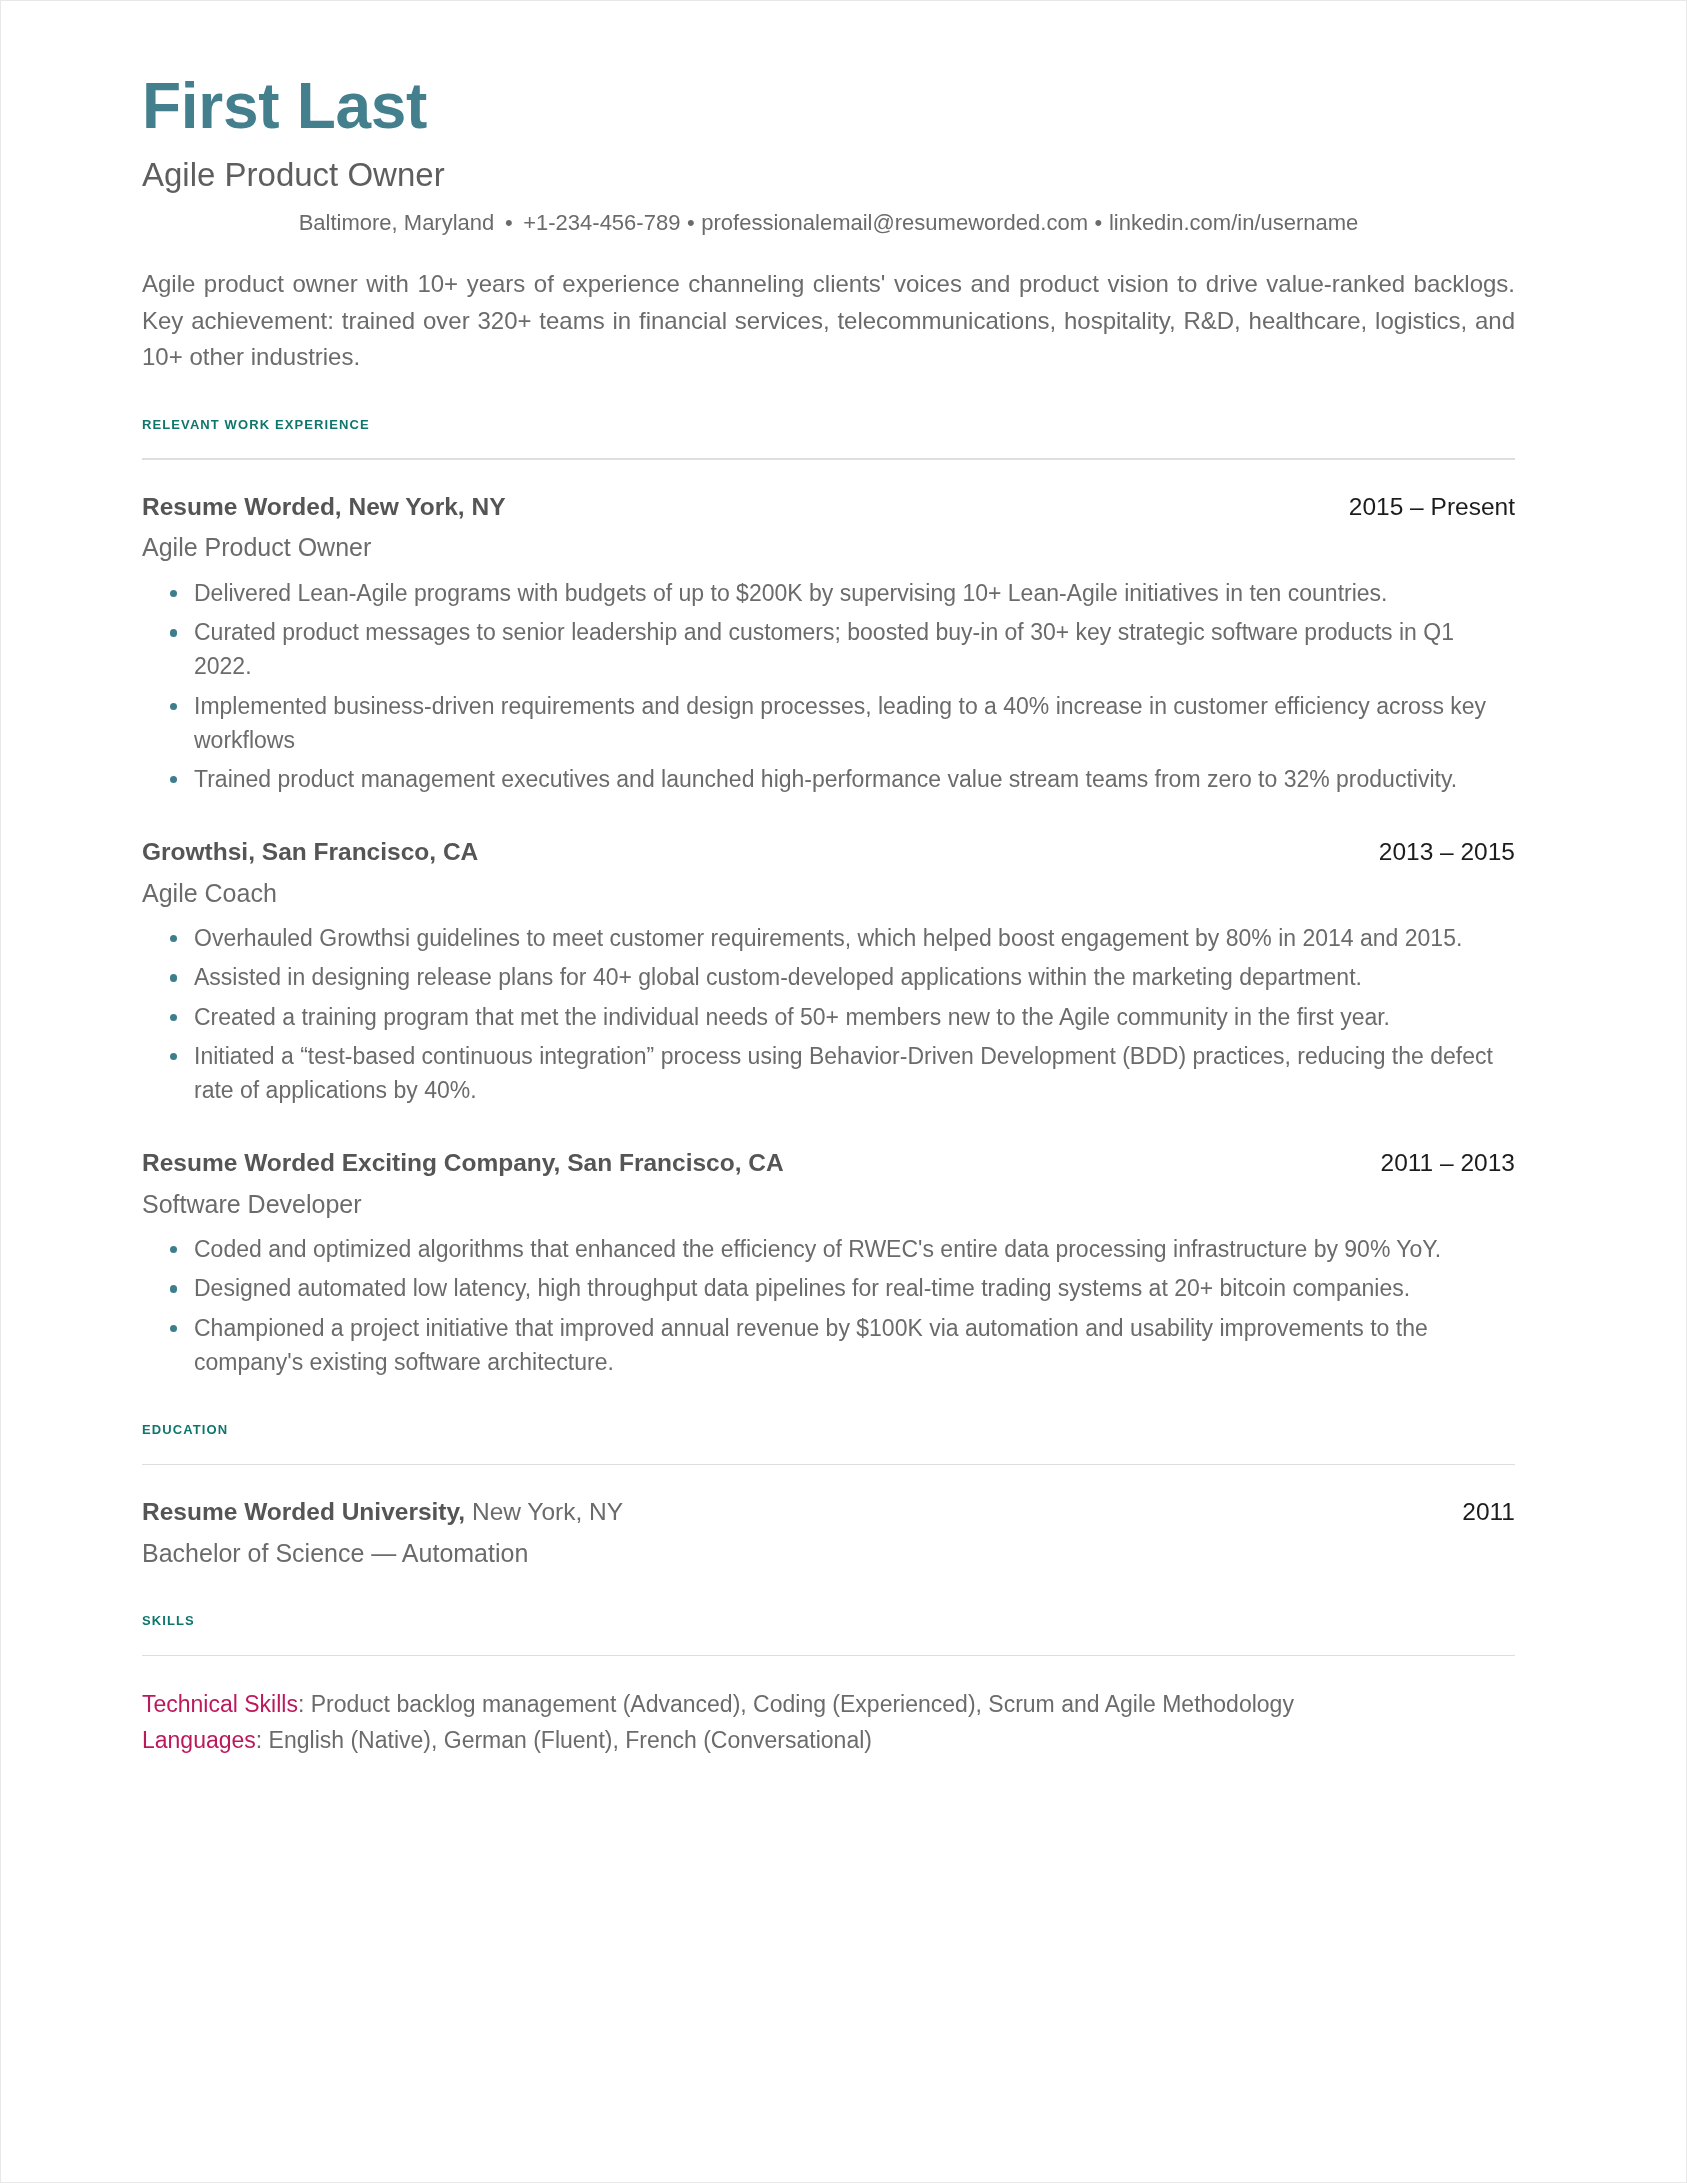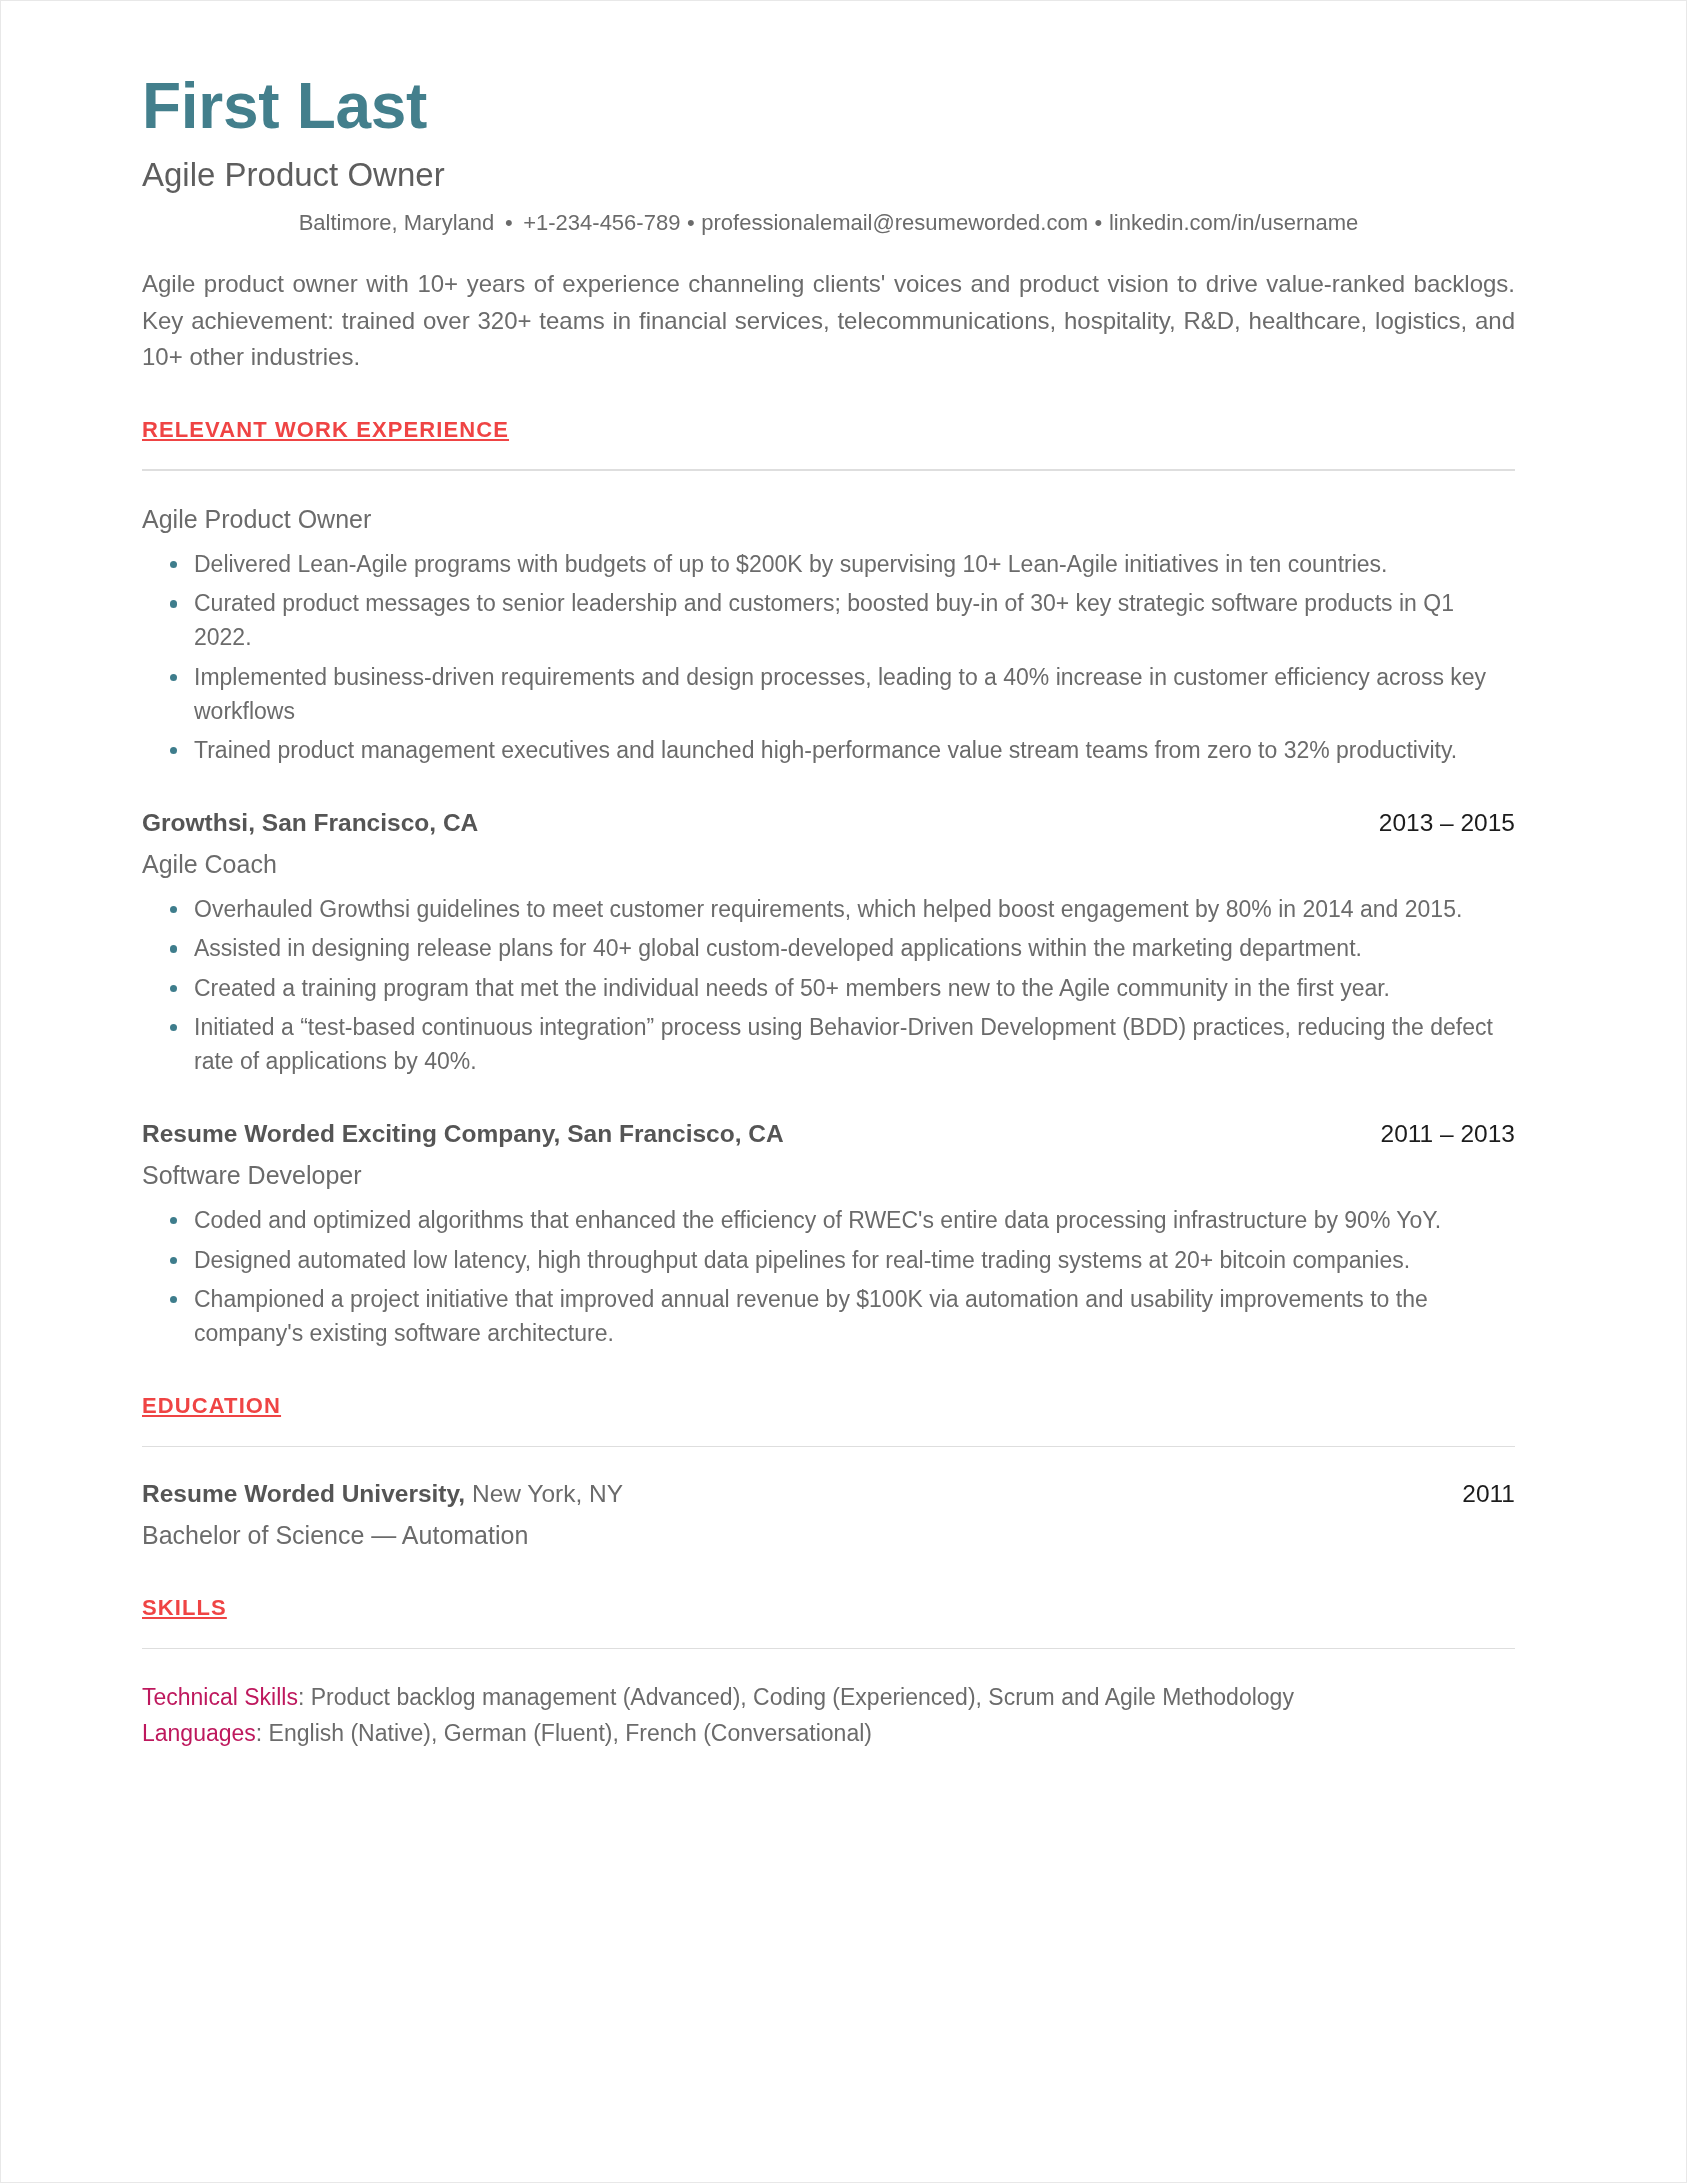--- a/index.html
+++ b/index.html
@@ -65,27 +65,26 @@
   .summary {
     font-size: 24px;
     color: #6b6b6b;
     line-height: 1.52;
     text-align: justify;
     margin: 0 0 41px 0;
   }
 
   
   .section-header {
-    font-size: 22px;
+    font-size: 13px;
     font-weight: bold;
-    color: #ef4444;
+    color: #0f766e;
     letter-spacing: 1.1px;
     text-transform: uppercase;
     margin: 0 0 26.5px 0;
-    text-decoration: underline;
   }
   .section-rule {
     height: 1.3px;
     background: #dedede;
     width: 100%;
     margin: 0 0 32px 0;
   }
 
   
   .entry {
@@ -183,20 +182,24 @@
         <span>Baltimore, Maryland</span><span class="contact-sep wide">•</span><span>+1-234-456-789</span><span class="contact-sep">•</span><span>professionalemail@resumeworded.com</span><span class="contact-sep">•</span><span>linkedin.com/in/username</span>
       </div>
       <p class="summary">Agile product owner with 10+ years of experience channeling clients' voices and product vision to drive value-ranked backlogs. Key achievement: trained over 320+ teams in financial services, telecommunications, hospitality, R&amp;D, healthcare, logistics, and 10+ other industries.</p>
     </div>
 
     <div>
       <div class="section-header">RELEVANT WORK EXPERIENCE</div>
       <div class="section-rule"></div>
 
       <div class="entry">
+        <div class="entry-header">
+          <div class="entry-org">Resume Worded, New York, NY</div>
+          <div class="entry-dates">2015 – Present</div>
+        </div>
         <div class="entry-role">Agile Product Owner</div>
         <ul class="bullets">
           <li><span class="dot"></span><span>Delivered Lean-Agile programs with budgets of up to $200K by supervising 10+ Lean-Agile initiatives in ten countries.</span></li>
           <li><span class="dot"></span><span>Curated product messages to senior leadership and customers; boosted buy-in of 30+ key strategic software products in Q1 2022.</span></li>
           <li><span class="dot"></span><span>Implemented business-driven requirements and design processes, leading to a 40% increase in customer efficiency across key workflows</span></li>
           <li><span class="dot"></span><span>Trained product management executives and launched high-performance value stream teams from zero to 32% productivity.</span></li>
         </ul>
       </div>
 
       <div class="entry-spacer"></div>

